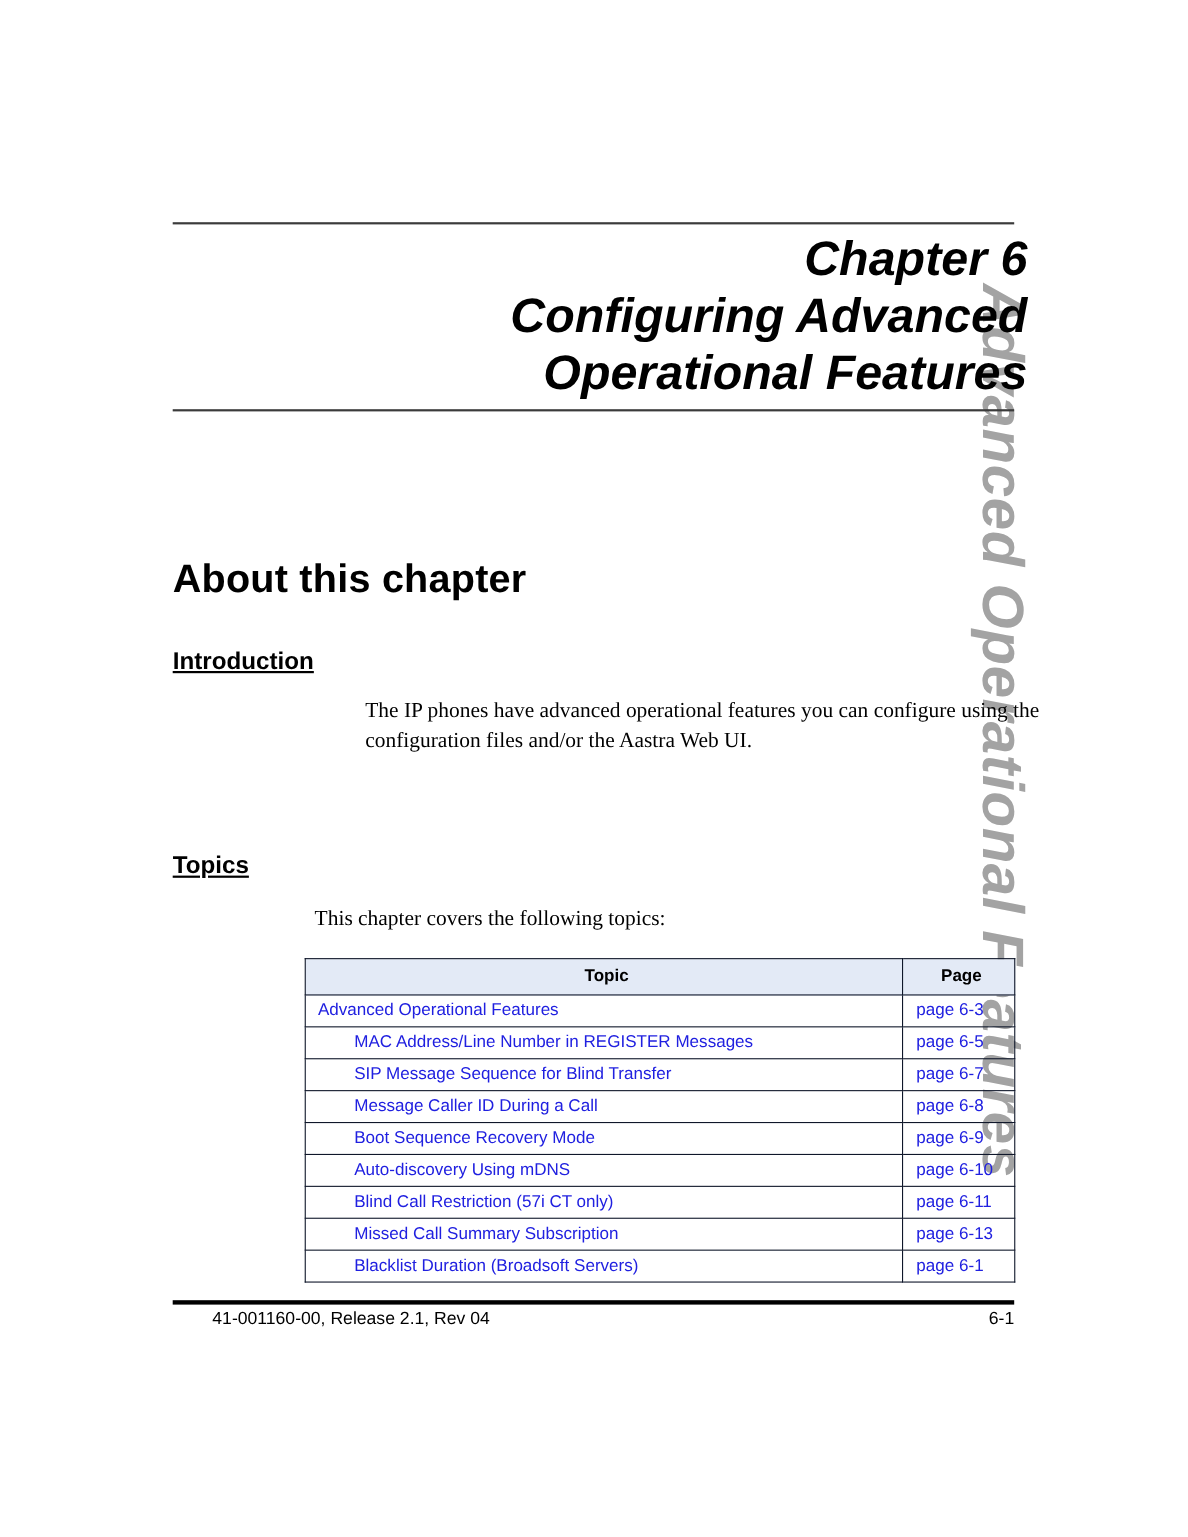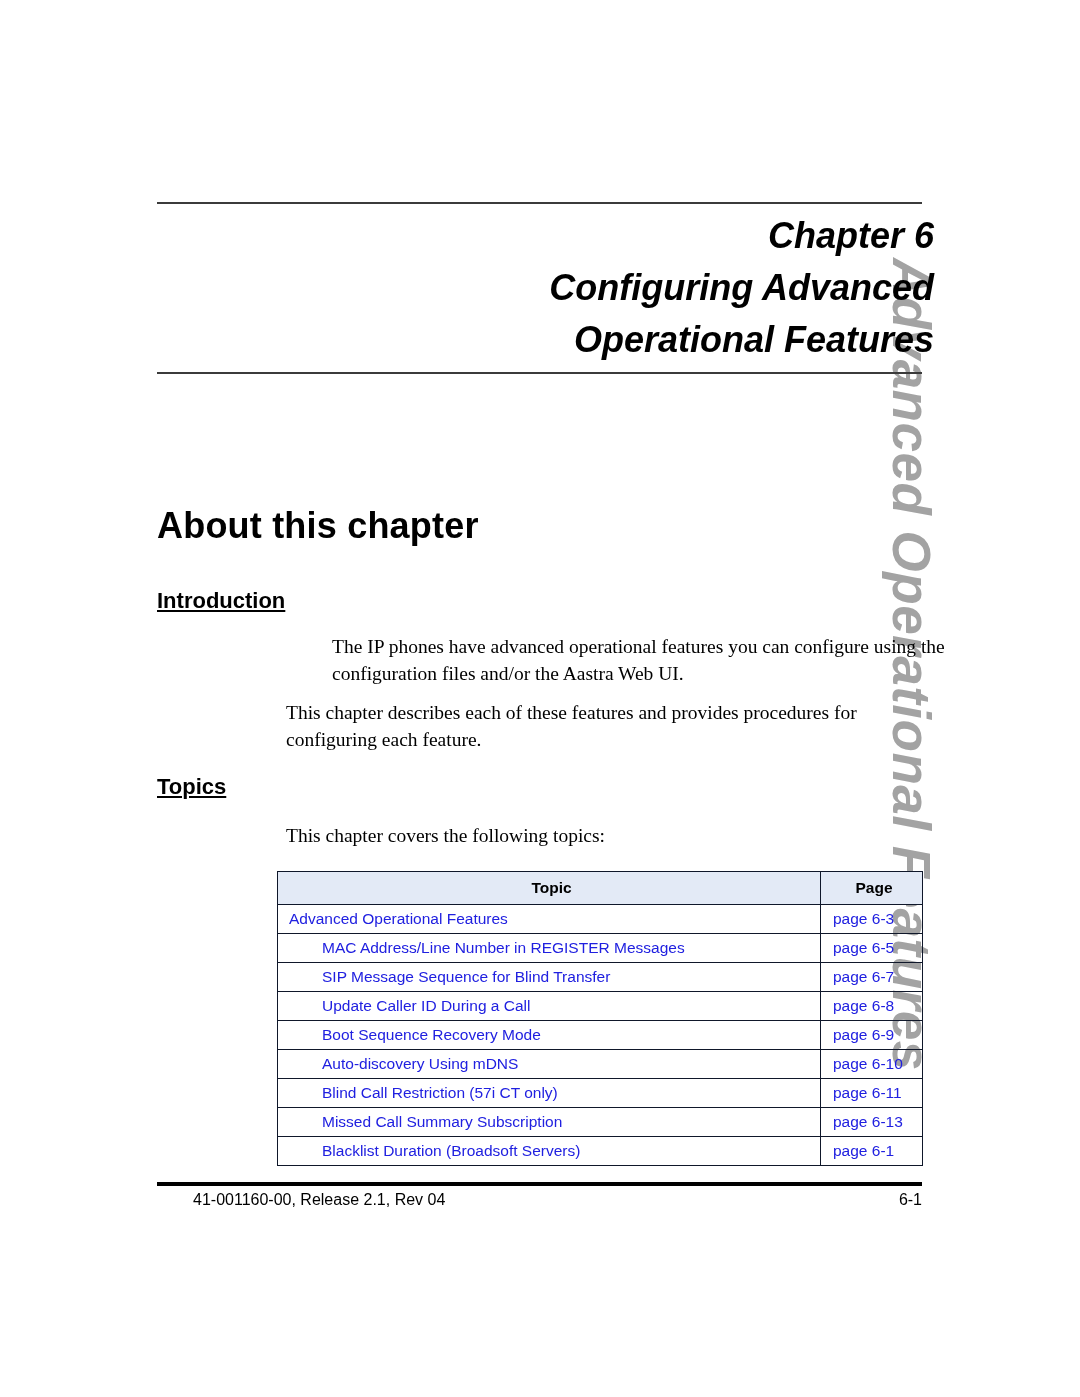--- a/index.html
+++ b/index.html
@@ -69,21 +69,21 @@
 
   .chapter-title {
     position: absolute;
     left: 157px;
     top: 210px;
     width: 777px;
     text-align: right;
     font-family: "Liberation Sans", "DejaVu Sans", sans-serif;
     font-weight: bold;
     font-style: italic;
-    font-size: 36px;
+    font-size: 44px;
     line-height: 52px;
     color: #000000;
   }
   .chapter-title .line { display: block; white-space: nowrap; }
 
   .h1-about {
     position: absolute;
     left: 157px;
     top: 509px;
     font-family: "Liberation Sans", "DejaVu Sans", sans-serif;
@@ -197,21 +197,20 @@
     <span class="line">Operational Features</span>
   </div>
 
   <div class="rule-bottom"></div>
 
   <div class="h1-about">About this chapter</div>
 
   <div class="h2 h2-introduction">Introduction</div>
 
   <div class="body-para para-1">The IP phones have advanced operational features you can configure using the configuration files and/or the Aastra Web UI.</div>
-  <div class="body-para para-2">This chapter describes each of these features and provides procedures for configuring each feature.</div>
 
   <div class="h2 h2-topics">Topics</div>
 
   <div class="body-para para-3">This chapter covers the following topics:</div>
 
   <table class="topics-table">
     <colgroup>
       <col class="c-topic">
       <col class="c-page">
     </colgroup>
@@ -245,21 +244,21 @@
       <tr>
         <td class="topic-cell indent">
           <span class="cell">SIP Message Sequence for Blind Transfer</span>
         </td>
         <td class="page-cell">
           <span class="cell">page 6-7</span>
         </td>
       </tr>
       <tr>
         <td class="topic-cell indent">
-          <span class="cell">Update Caller ID During a Call</span>
+          <span class="cell">Message Caller ID During a Call</span>
         </td>
         <td class="page-cell">
           <span class="cell">page 6-8</span>
         </td>
       </tr>
       <tr>
         <td class="topic-cell indent">
           <span class="cell">Boot Sequence Recovery Mode</span>
         </td>
         <td class="page-cell">

